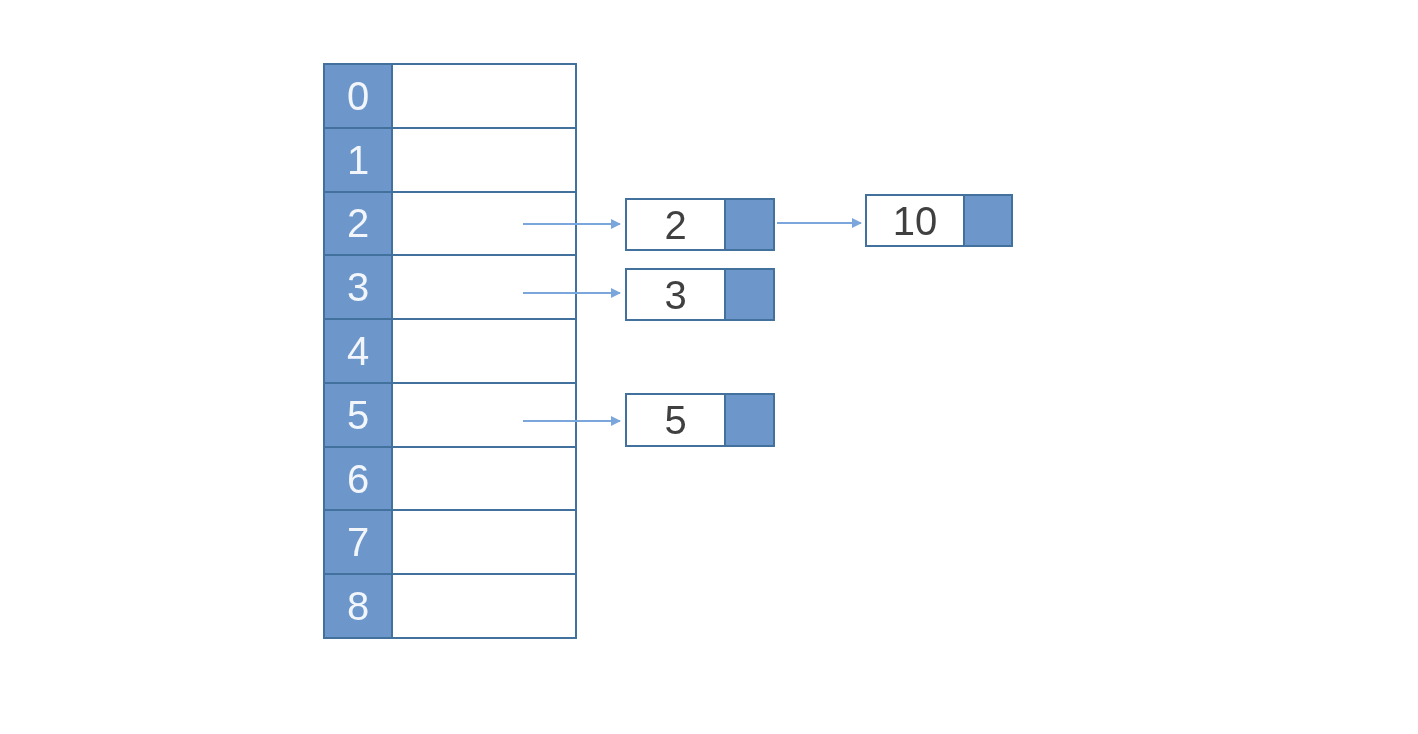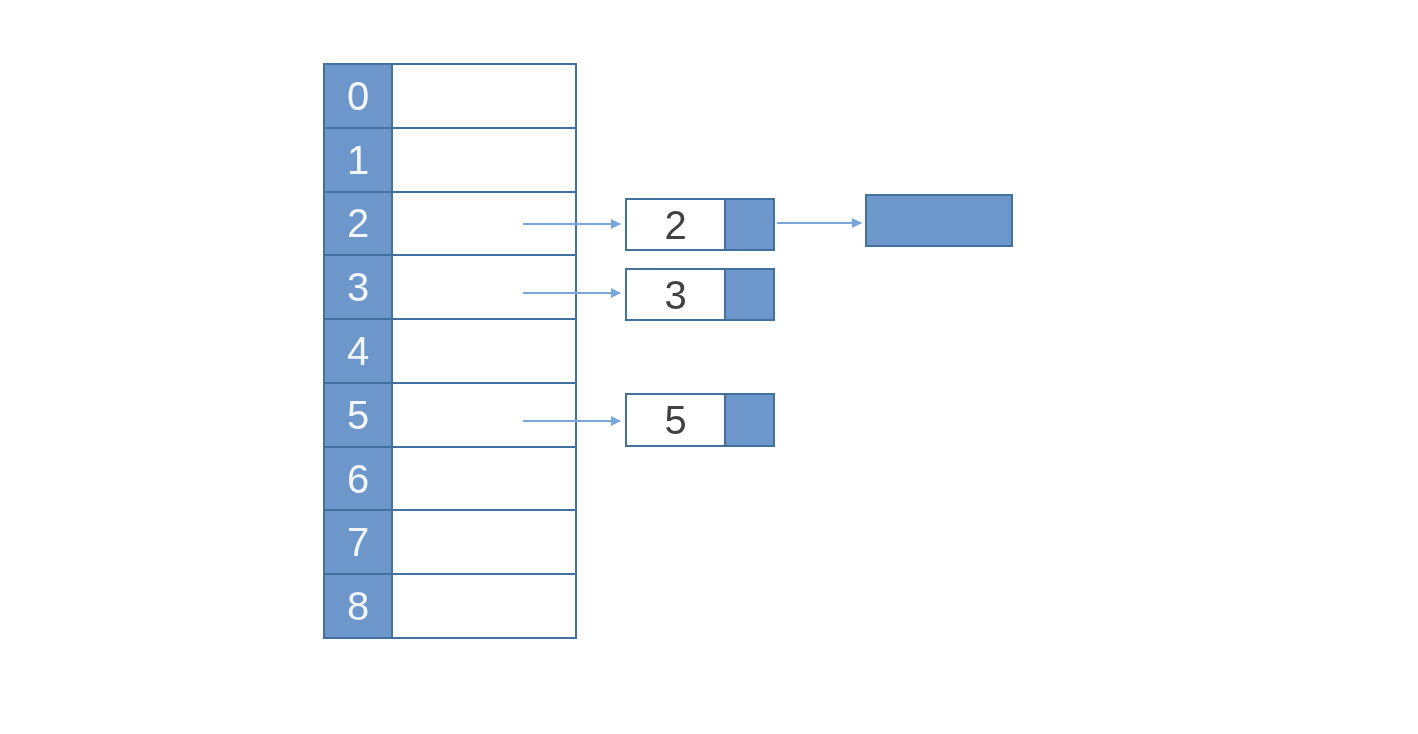--- a/index.html
+++ b/index.html
@@ -111,20 +111,21 @@
     <div class="index-cell">8</div>
     <div class="bucket-cell"></div>
   </div>
 
   <div class="node" id="node-2">
     <div class="value-box">2</div>
     <div class="next-box"></div>
   </div>
 
   <div class="node" id="node-10">
+    <div class="value-box">10</div>
     <div class="next-box"></div>
   </div>
 
   <div class="node" id="node-3">
     <div class="value-box">3</div>
     <div class="next-box"></div>
   </div>
 
   <div class="node" id="node-5">
     <div class="value-box">5</div>

